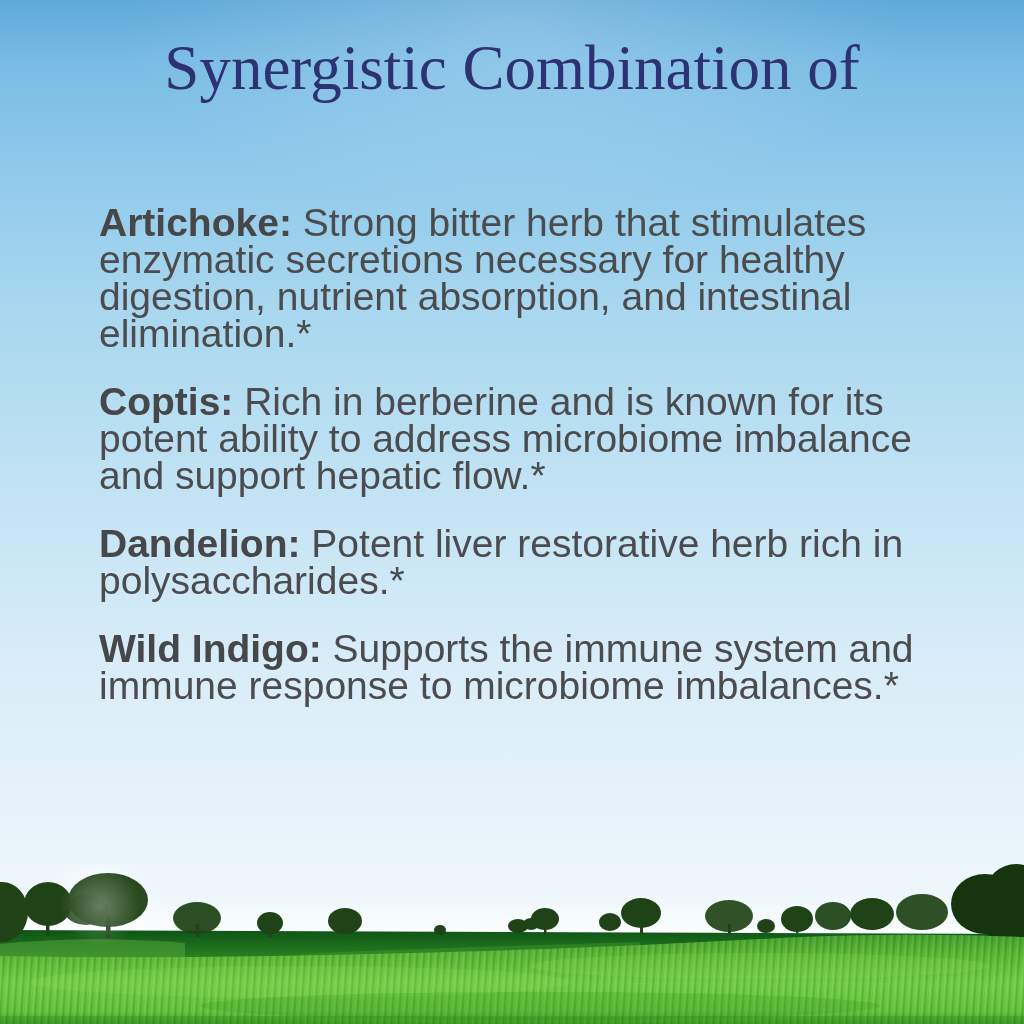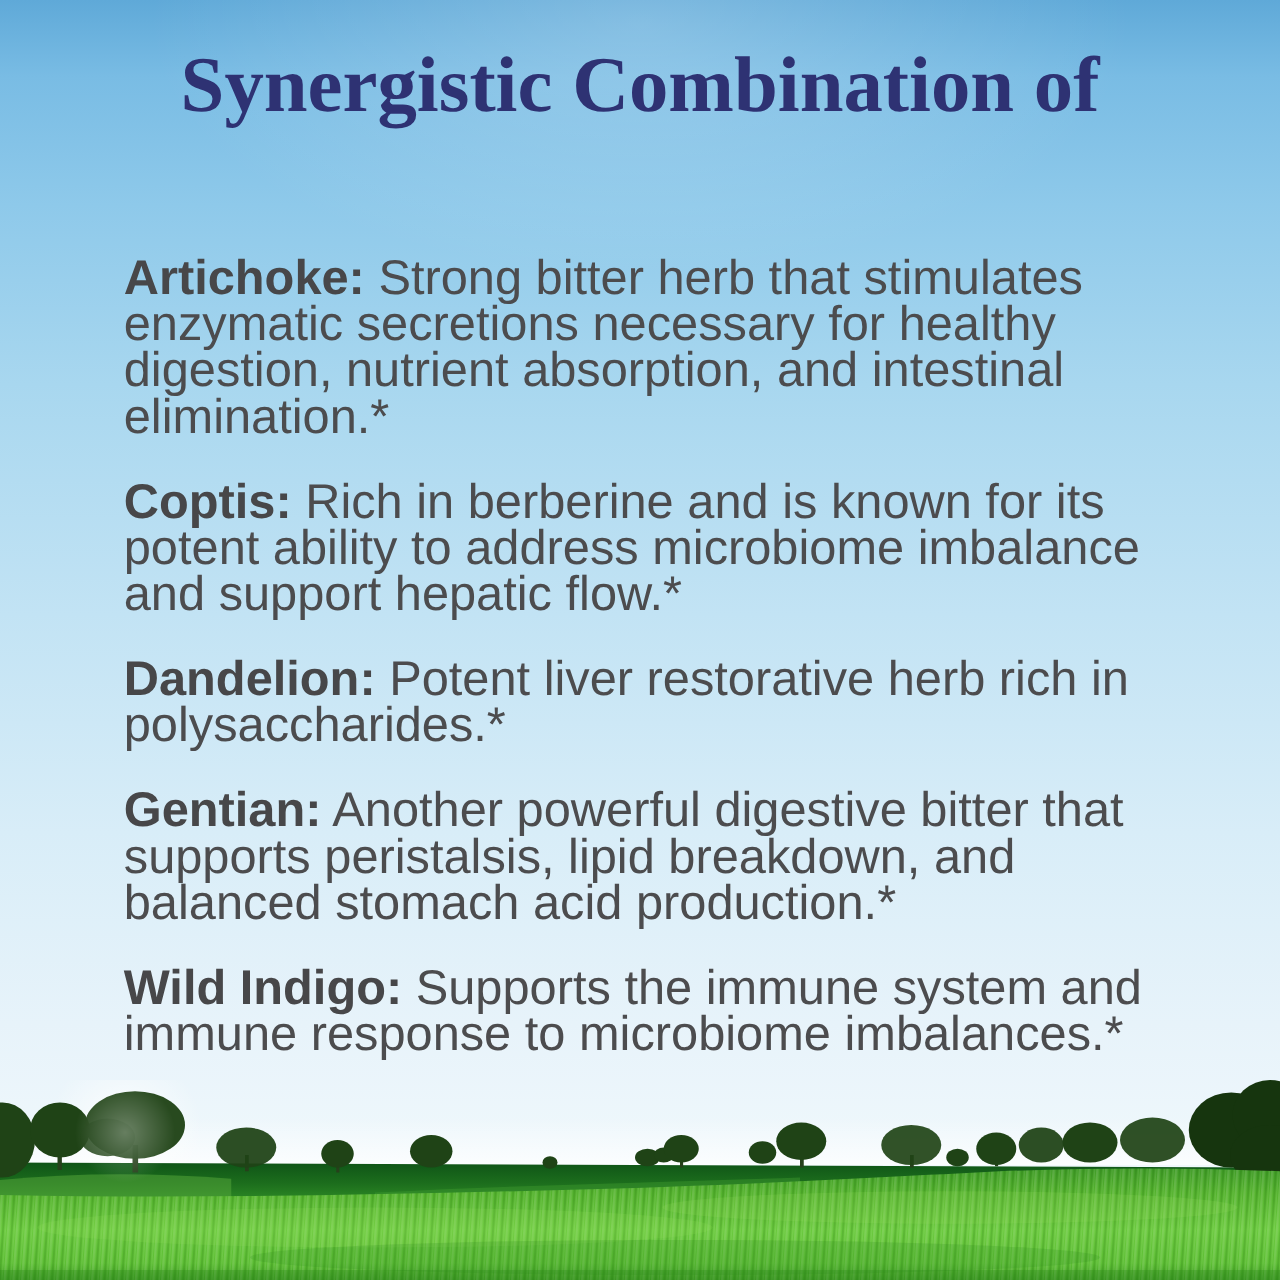--- a/index.html
+++ b/index.html
@@ -19,21 +19,21 @@
     content: "";
     position: absolute; inset: 0;
     background: radial-gradient(ellipse 55% 28% at 50% 2%, rgba(255,255,255,0.20), rgba(255,255,255,0) 70%);
     pointer-events: none;
   }
   .title {
     position: absolute;
     top: 34px; left: 0; right: 0;
     text-align: center;
     font-family: "Liberation Serif", "DejaVu Serif", serif;
-    font-weight: 700;
+    font-weight: 400;
     color: #2e3273;
     font-size: 63px;
     line-height: 69px;
     letter-spacing: 0px;
     z-index: 3;
   }
   .content {
     position: absolute;
     top: 204px;
     left: 99px;
@@ -59,21 +59,20 @@
 <div class="canvas">
 
   <h1 class="title">
     <div>Synergistic Combination of</div>
   </h1>
 
   <div class="content">
     <p class="herb"><strong>Artichoke:</strong> <span>Strong bitter herb that stimulates enzymatic secretions necessary for healthy digestion, nutrient absorption, and intestinal elimination.*</span></p>
     <p class="herb"><strong>Coptis:</strong> <span>Rich in berberine and is known for its potent ability to address microbiome imbalance and support hepatic flow.*</span></p>
     <p class="herb"><strong>Dandelion:</strong> <span>Potent liver restorative herb rich in polysaccharides.*</span></p>
-    <p class="herb"><strong>Gentian:</strong> <span>Another powerful digestive bitter that supports peristalsis, lipid breakdown, and balanced stomach acid production.*</span></p>
     <p class="herb"><strong>Wild Indigo:</strong> <span>Supports the immune system and immune response to microbiome imbalances.*</span></p>
   </div>
 
   <svg class="landscape" viewBox="0 0 1024 160" preserveAspectRatio="none" aria-hidden="true">
     <defs>
       <linearGradient id="hazeGrad" x1="0" y1="0" x2="0" y2="1">
         <stop offset="0" stop-color="#ffffff" stop-opacity="0"></stop>
         <stop offset="1" stop-color="#ffffff" stop-opacity="0.75"></stop>
       </linearGradient>
       <linearGradient id="fieldGrad" x1="0" y1="0" x2="0" y2="1">

